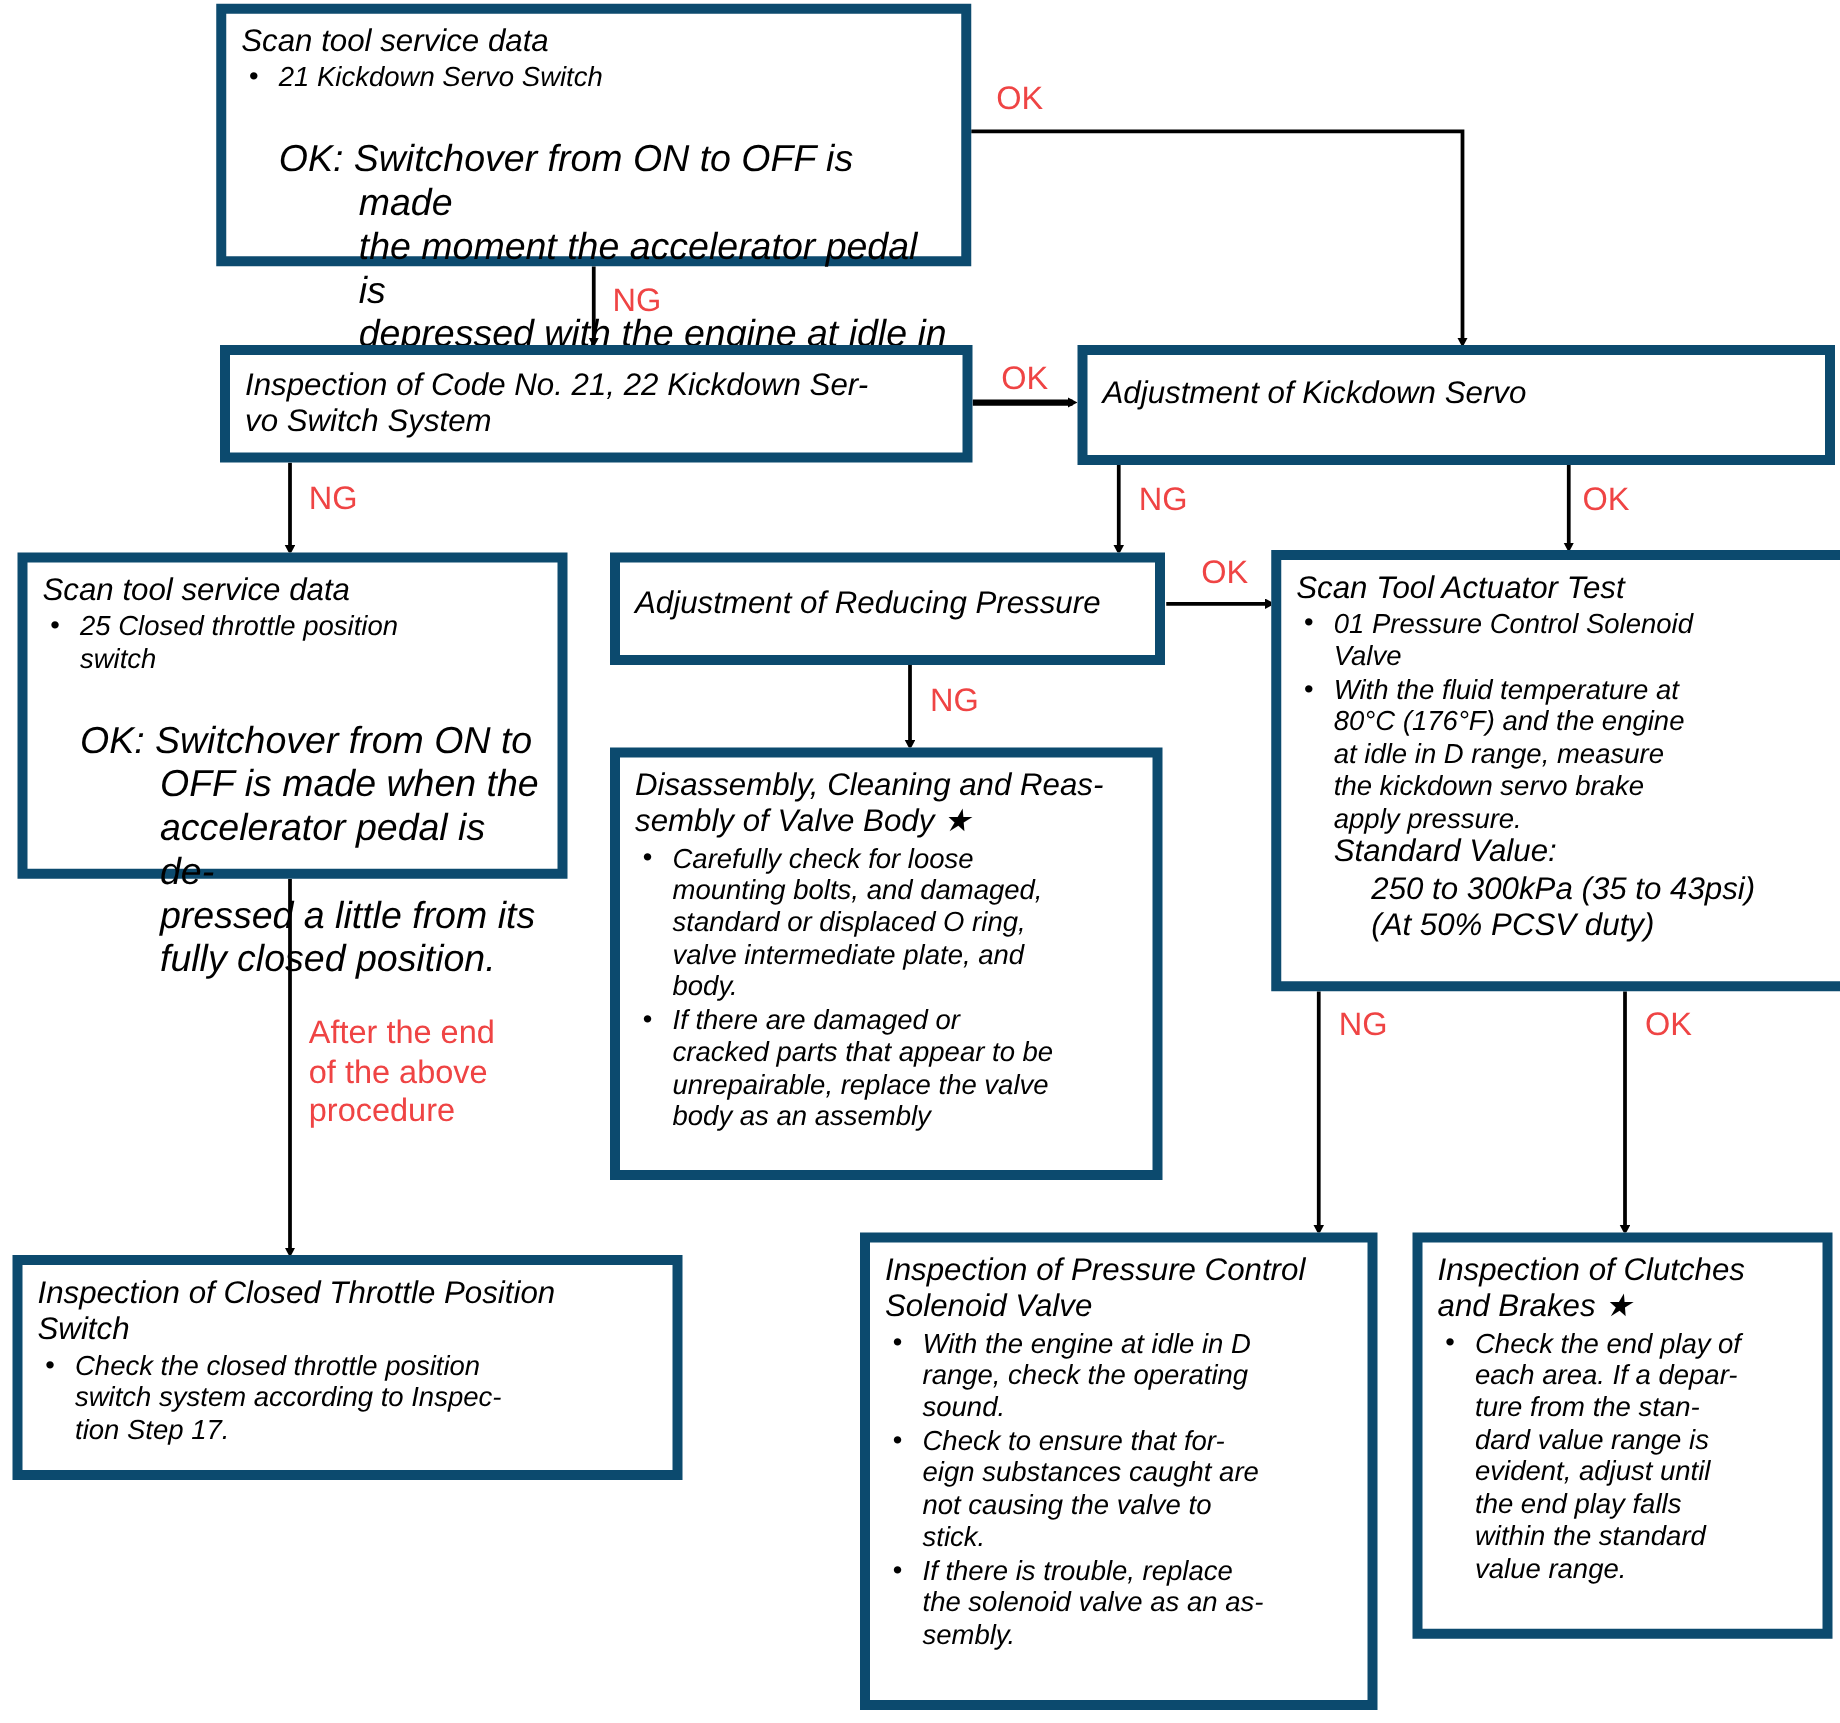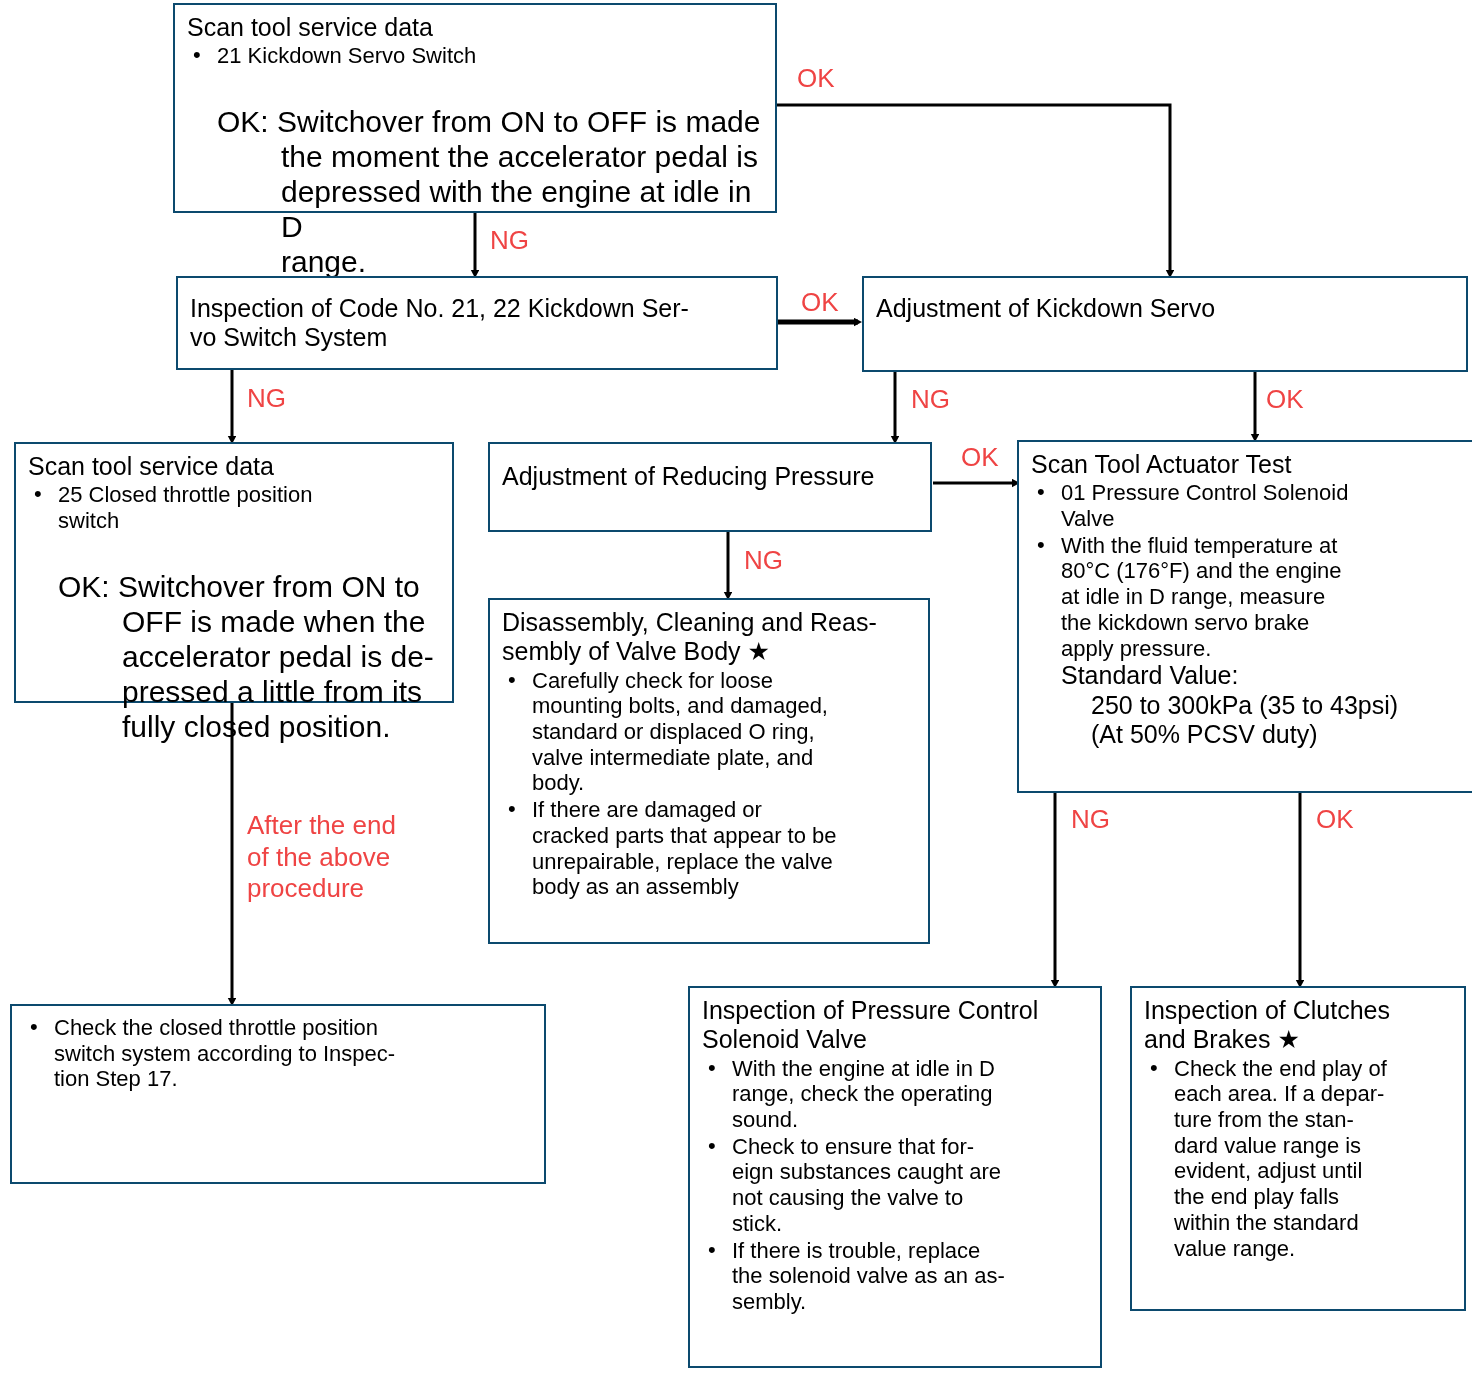--- a/index.html
+++ b/index.html
@@ -14,24 +14,25 @@
   }
   #canvas {
     position: relative;
     width: 1472px;
     height: 1378px;
     background: #ffffff;
     overflow: hidden;
   }
   .box {
     position: absolute;
-    border: 2px solid #0c4a6e;
+    border: 8px solid #0c4a6e;
     background: #ffffff;
     box-sizing: border-box;
     padding: 8px 10px 8px 12px;
+    font-style: italic;
   }
   .box .title {
     font-size: 25px;
     line-height: 1.17;
     white-space: pre-line;
   }
   .bullets {
     list-style: none;
     margin: 0;
     padding: 0;
@@ -192,20 +193,22 @@
 valve intermediate plate, and
 body.</li>
       <li>If there are damaged or
 cracked parts that appear to be
 unrepairable, replace the valve
 body as an assembly</li>
     </ul>
   </div>
 
   <div class="box" style="left:10px; top:1004px; width:536px; height:180px;">
+    <div class="title">Inspection of Closed Throttle Position
+Switch</div>
     <ul class="bullets">
       <li>Check the closed throttle position
 switch system according to Inspec-
 tion Step 17.</li>
     </ul>
   </div>
 
   <div class="box" style="left:688px; top:986px; width:414px; height:382px;">
     <div class="title">Inspection of Pressure Control
 Solenoid Valve</div>

